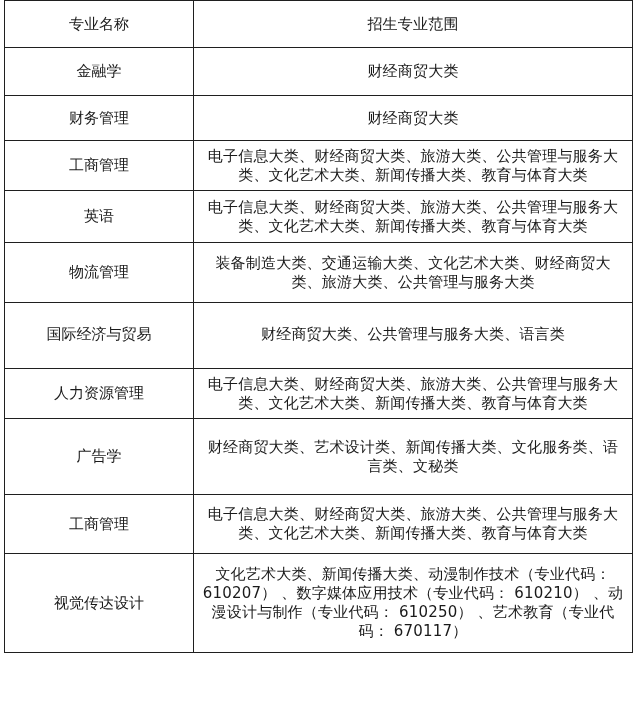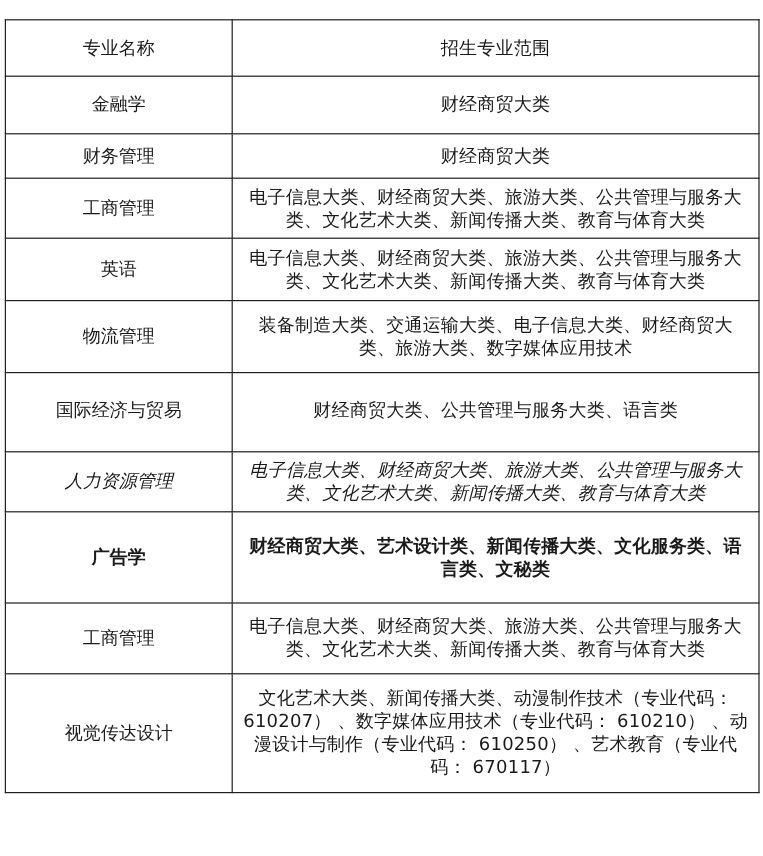--- a/index.html
+++ b/index.html
@@ -1,63 +1,63 @@
 <!DOCTYPE html>
 <html><head>
 <meta charset="utf-8">
 <style>
   html, body { margin: 0; padding: 0; background: #ffffff; }
   body { width: 636px; height: 713px; position: relative; overflow: hidden;
          font-family: "DejaVu Sans", "Liberation Sans", sans-serif; color: #1a1a1a; }
-  table.admit { position: absolute; left: 4px; top: 16px; width: 629px;
+  table.admit { position: absolute; left: 4px; top: 0; width: 629px;
                 border-collapse: collapse; table-layout: fixed; }
   table.admit td { border: 1.5px solid #1f1f1f; text-align: center; vertical-align: middle;
                    font-size: 15px; line-height: 19px; padding: 0 8px; }
   td.name { width: 172px; font-size: 16px; }
   td.scope { padding: 0 6px; letter-spacing: 0.2px; }
   td.head { font-size: 16px; }
 </style>
 </head>
 <body>
 
 <table class="admit">
   <tbody id="tbody">
     <tr style="height:47px;">
       <td class="name head">专业名称</td>
       <td class="scope head">招生专业范围</td>
     </tr>
       <tr style="height: 48px;">
         <td class="name">金融学</td>
         <td class="scope">财经商贸大类</td>
       </tr>
-      <tr style="height: 37px;">
+      <tr style="height: 45px;">
         <td class="name">财务管理</td>
         <td class="scope">财经商贸大类</td>
       </tr>
       <tr style="height: 50px;">
         <td class="name">工商管理</td>
         <td class="scope">电子信息大类、财经商贸大类、旅游大类、公共管理与服务大类、文化艺术大类、新闻传播大类、教育与体育大类</td>
       </tr>
       <tr style="height: 52px;">
         <td class="name">英语</td>
         <td class="scope">电子信息大类、财经商贸大类、旅游大类、公共管理与服务大类、文化艺术大类、新闻传播大类、教育与体育大类</td>
       </tr>
       <tr style="height: 60px;">
         <td class="name">物流管理</td>
-        <td class="scope">装备制造大类、交通运输大类、电子信息大类、财经商贸大类、旅游大类、数字媒体应用技术</td>
+        <td class="scope">装备制造大类、交通运输大类、文化艺术大类、财经商贸大类、旅游大类、公共管理与服务大类</td>
       </tr>
       <tr style="height: 66px; font-family: Liberation Mono, monospace;">
         <td class="name">国际经济与贸易</td>
         <td class="scope">财经商贸大类、公共管理与服务大类、语言类</td>
       </tr>
-      <tr style="height: 50px; font-style: italic;">
+      <tr style="height: 50px;">
         <td class="name">人力资源管理</td>
         <td class="scope">电子信息大类、财经商贸大类、旅游大类、公共管理与服务大类、文化艺术大类、新闻传播大类、教育与体育大类</td>
       </tr>
-      <tr style="height: 76px; font-weight: bold;">
+      <tr style="height: 76px;">
         <td class="name">广告学</td>
         <td class="scope">财经商贸大类、艺术设计类、新闻传播大类、文化服务类、语言类、文秘类</td>
       </tr>
       <tr style="height: 59px;">
         <td class="name">工商管理</td>
         <td class="scope">电子信息大类、财经商贸大类、旅游大类、公共管理与服务大类、文化艺术大类、新闻传播大类、教育与体育大类</td>
       </tr>
       <tr style="height: 99px;">
         <td class="name">视觉传达设计</td>
         <td class="scope">文化艺术大类、新闻传播大类、动漫制作技术（专业代码： 610207） 、数字媒体应用技术（专业代码： 610210） 、动漫设计与制作（专业代码： 610250） 、艺术教育（专业代码： 670117）</td>

